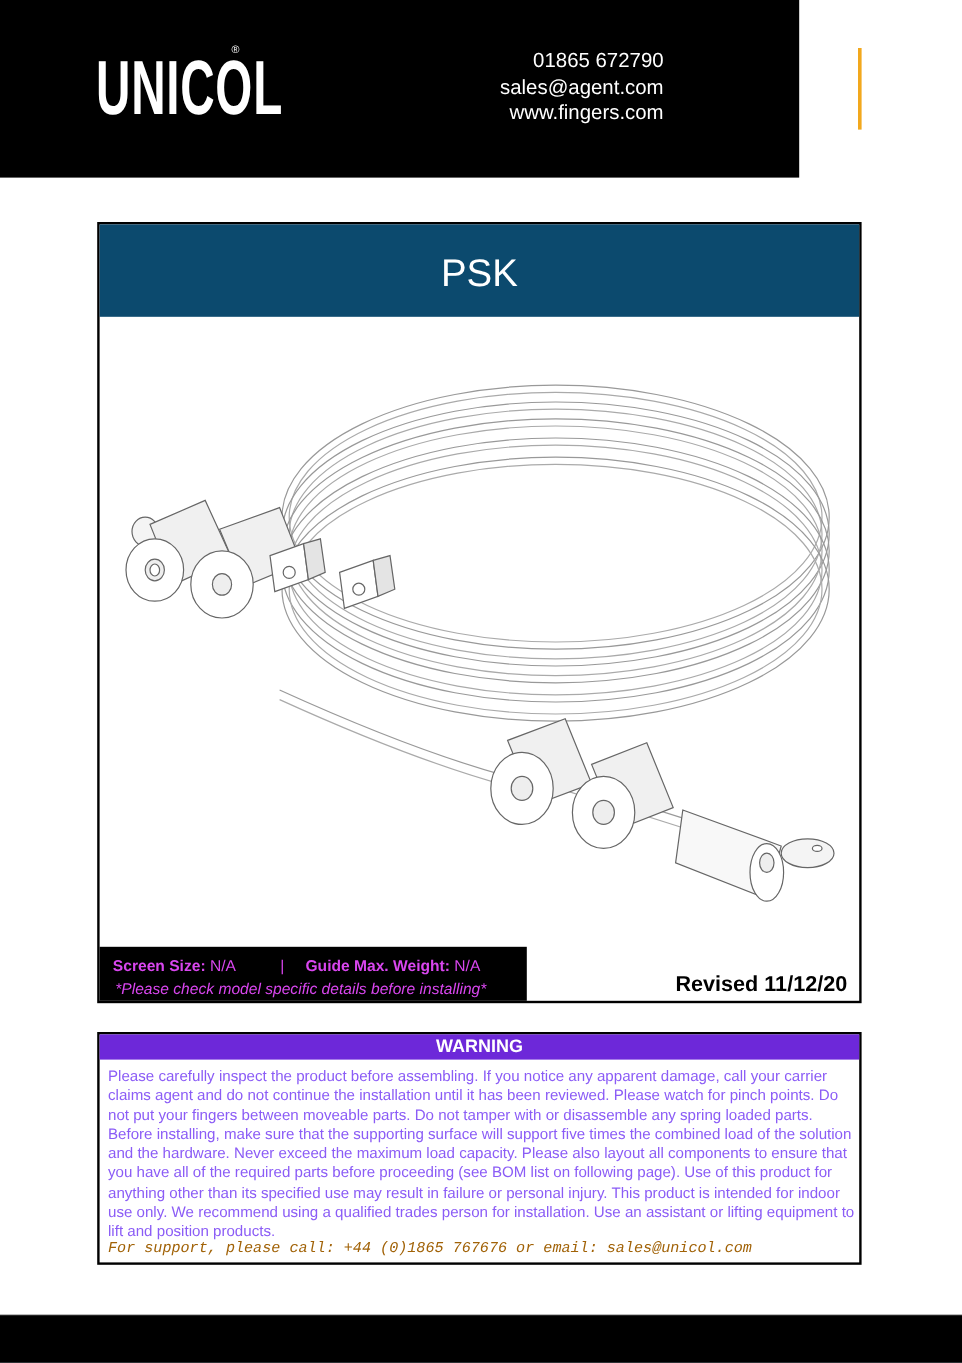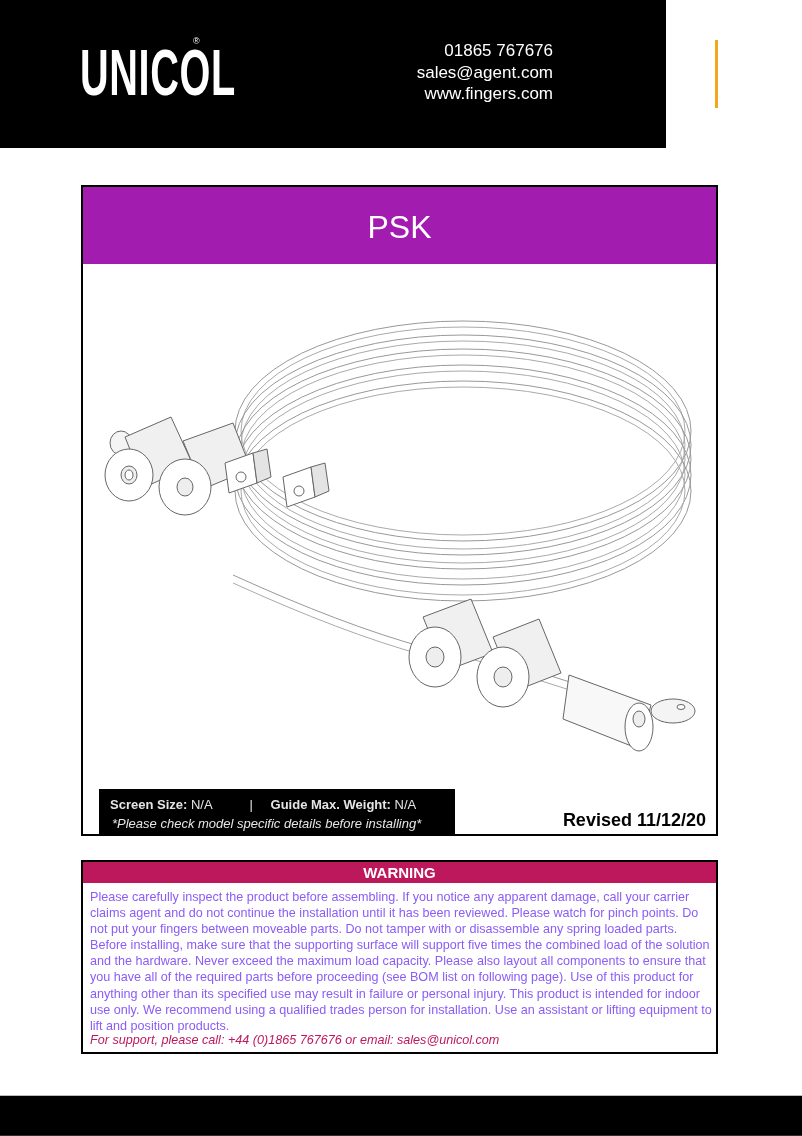--- a/index.html
+++ b/index.html
@@ -21,65 +21,65 @@
       font-size: 17px; line-height: 21.5px;
     }
     .accent-bar {
       position: absolute; left: 715px; top: 40px; width: 3px; height: 68px; background: #f2a81d;
     }
     .card {
       position: absolute; left: 81px; top: 185px; width: 633px; height: 647px;
       border: 2px solid #000; background: #fff;
     }
     .card-title {
-      position: absolute; left: 0; top: 0; width: 633px; height: 77px; background: #a21caf;
+      position: absolute; left: 0; top: 0; width: 633px; height: 77px; background: #0c4a6e;
       color: #fff; font-size: 32px; text-align: center; line-height: 80px;
     }
     .illustration { position: absolute; left: 0; top: 78px; width: 633px; height: 520px; }
     .spec-box {
-      position: absolute; left: 16px; top: 602px; width: 356px; height: 45px; background: #000;
-      color: #e5e5e5; font-size: 13px; text-decoration: underline;
+      position: absolute; left: 0; top: 602px; width: 356px; height: 45px; background: #000;
+      color: #d946ef; font-size: 13px; text-decoration: underline;
     }
     .spec-row { position: absolute; left: 11px; top: 8px; white-space: nowrap; }
     .spec-row b { font-weight: 700; }
     .spec-sep { display: inline-block; margin: 0 14px 0 34px; }
     .spec-note { position: absolute; left: 13px; top: 27px; font-style: italic; white-space: nowrap; }
     .revised {
       position: absolute; right: 10px; top: 623px; font-size: 18px; font-weight: 700; color: #000;
     }
     .warning {
       position: absolute; left: 81px; top: 860px; width: 633px; height: 190px;
       border: 2px solid #000; background: #fff;
     }
     .warning-title {
-      position: absolute; left: 0; top: 0; width: 633px; height: 21px; background: #be185d; color: #fff;
+      position: absolute; left: 0; top: 0; width: 633px; height: 21px; background: #6d28d9; color: #fff;
       text-align: center; font-weight: 700; font-size: 15px; line-height: 22px;
     }
     .warning-body {
       position: absolute; left: 7px; top: 27px; width: 622px; font-size: 12.6px; line-height: 16.1px; color: #8b5cf6;
     }
     .warning-support {
-      position: absolute; left: 7px; top: 171px; font-size: 12.6px; font-style: italic; color: #be185d;
+      position: absolute; left: 7px; top: 171px; font-size: 12.6px; font-style: italic; color: #a16207; font-family: Liberation Mono, monospace;
     }
     .footer {
       position: absolute; left: 0; top: 1095px; width: 802px; height: 41px; background: #000;
       border-top: 1px solid #bbb;
     }
     .footer-edge { position: absolute; left: 0; bottom: 0; width: 802px; height: 2px; background: #2b3034; }
   </style>
 </head>
 <body>
 
 <div class="header">
   <div class="logo">
     <span>UNICOL</span>
   </div>
   <span class="logo-reg" style="position:absolute;left:193px;top:36px;color:#fff;font-size:9px;">®</span>
   <div class="contact">
-    <div>01865 767676</div>
+    <div>01865 672790</div>
     <div>sales@agent.com</div>
     <div>www.fingers.com</div>
   </div>
   <div class="accent-bar"></div>
 </div>
 
 <div class="card">
   <div class="card-title">PSK</div>
 
   <div class="illustration">

